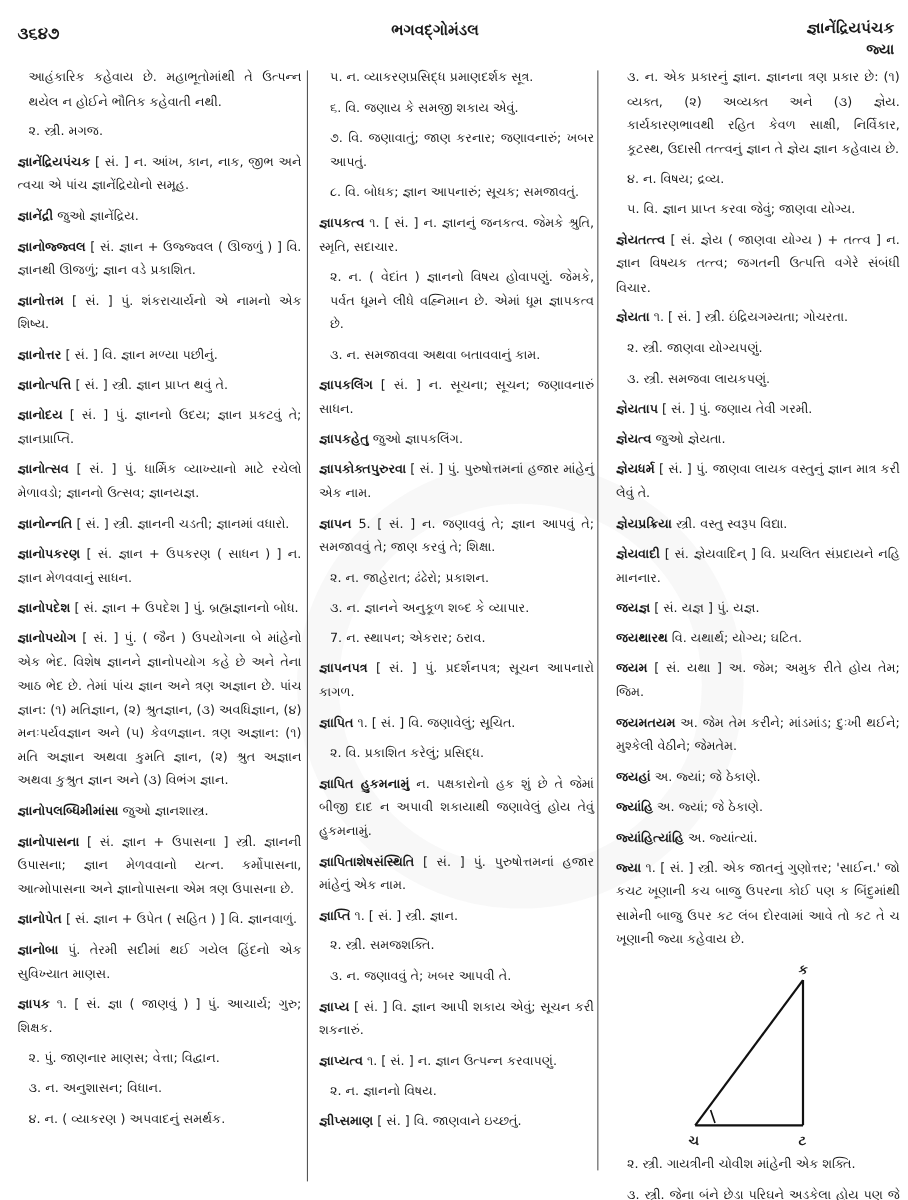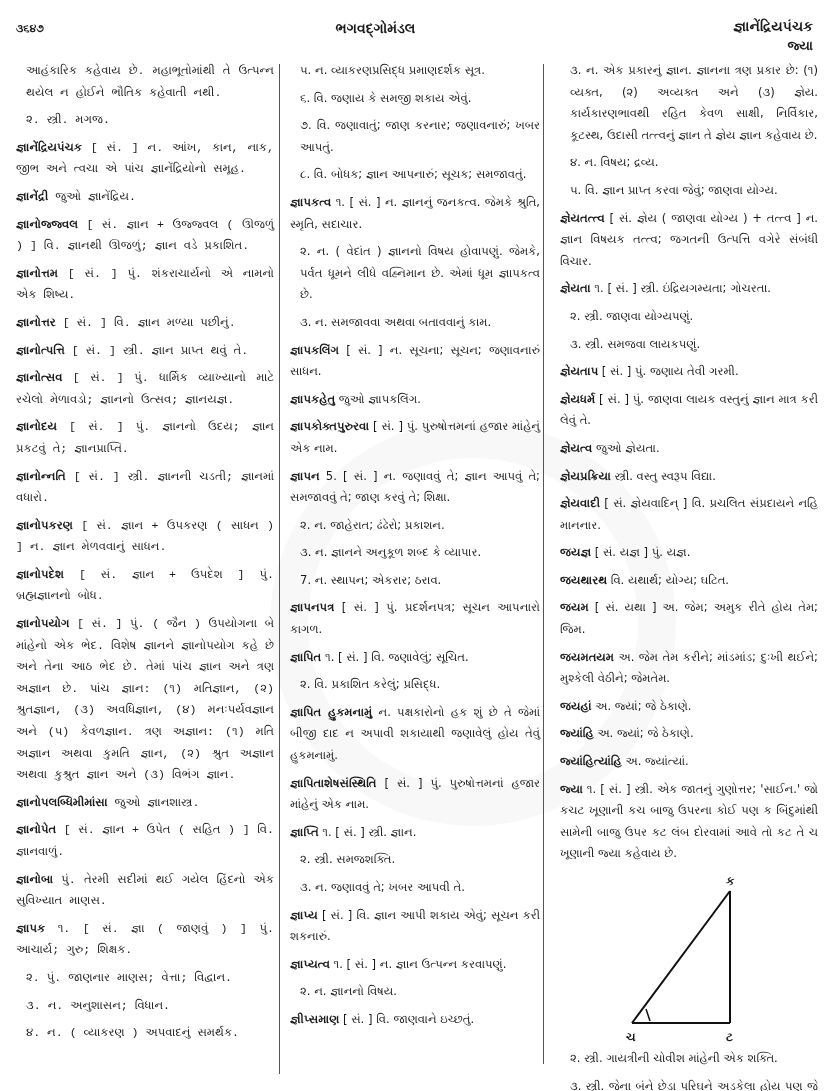--- a/index.html
+++ b/index.html
@@ -1,26 +1,26 @@
 <!DOCTYPE html>
 <html><head>
 <meta charset="utf-8">
 <style>
   html, body { margin:0; padding:0; }
   body {
     width:825px; height:1091px; background:#ffffff; color:#1a1a1a;
     font-family:"DejaVu Sans", sans-serif; position:relative; overflow:hidden;
   }
   .page-header { position:absolute; top:0; left:0; width:825px; height:52px; }
-  .page-number { position:absolute; left:16px; top:22px; font-size:11px; font-weight:bold; }
-  .page-title { position:absolute; left:0; width:751px; top:20px; text-align:center; font-size:14px; font-weight:bold; }
+  .page-number { position:absolute; left:16px; top:22px; font-size:15px; font-weight:bold;font-family:Liberation Mono, monospace; }
+  .page-title { position:absolute; left:0; width:751px; top:20px; text-align:center; font-size:14px; font-weight:bold;padding-left:20px; }
   .guide-first { position:absolute; right:12px; top:18px; font-size:14px; font-weight:bold; }
   .guide-last { position:absolute; right:12px; top:38px; font-size:13px; font-weight:bold; }
   .col { position:absolute; top:60px; font-size:11.6px; line-height:21.6px; }
-  .col-left { left:16px; width:258px;font-family:Liberation Mono, monospace; }
+  .col-left { left:16px; width:258px; }
   .col-mid { left:290px; width:250px; }
   .col-right { left:560px; width:258px; }
   .rule { position:absolute; top:64px; width:1px; background:#555; }
   .rule-1 { left:279px; height:1010px; }
   .rule-2 { left:543px; height:1000px; }
   .entry { margin:0 0 6px 0; text-align:justify; }
   .entry p { margin:0; }
   .hw { font-weight:bold; }
   .sense { padding-left:10px; margin:0; }
   .figure { position:relative; width:258px; height:175px; margin:4px 0 2px 0; }
@@ -62,39 +62,42 @@
     <div class="entry">
       <p><span class="hw">જ્ઞાનોત્તમ</span> <span>[ સં. ] પું. શંકરાચાર્યનો એ નામનો એક શિષ્ય.</span></p>
     </div>
     <div class="entry">
       <p><span class="hw">જ્ઞાનોત્તર</span> <span>[ સં. ] વિ. જ્ઞાન મળ્યા પછીનું.</span></p>
     </div>
     <div class="entry">
       <p><span class="hw">જ્ઞાનોત્પત્તિ</span> <span>[ સં. ] સ્ત્રી. જ્ઞાન પ્રાપ્ત થવું તે.</span></p>
     </div>
     <div class="entry">
+      <p><span class="hw">જ્ઞાનોદય</span> <span>[ સં. ] પું. જ્ઞાનનો ઉદય; જ્ઞાન પ્રકટવું તે; જ્ઞાનપ્રાપ્તિ.</span></p>
+    </div>
+    <div class="entry">
       <p><span class="hw">જ્ઞાનોત્સવ</span> <span>[ સં. ] પું. ધાર્મિક વ્યાખ્યાનો માટે રચેલો મેળાવડો; જ્ઞાનનો ઉત્સવ; જ્ઞાનયજ્ઞ.</span></p>
     </div>
     <div class="entry">
-      <p><span class="hw">જ્ઞાનોદય</span> <span>[ સં. ] પું. જ્ઞાનનો ઉદય; જ્ઞાન પ્રકટવું તે; જ્ઞાનપ્રાપ્તિ.</span></p>
-    </div>
-    <div class="entry">
       <p><span class="hw">જ્ઞાનોન્નતિ</span> <span>[ સં. ] સ્ત્રી. જ્ઞાનની ચડતી; જ્ઞાનમાં વધારો.</span></p>
     </div>
     <div class="entry">
       <p><span class="hw">જ્ઞાનોપકરણ</span> <span>[ સં. જ્ઞાન + ઉપકરણ ( સાધન ) ] ન. જ્ઞાન મેળવવાનું સાધન.</span></p>
     </div>
     <div class="entry">
       <p><span class="hw">જ્ઞાનોપદેશ</span> <span>[ સં. જ્ઞાન + ઉપદેશ ] પું. બ્રહ્મજ્ઞાનનો બોધ.</span></p>
     </div>
     <div class="entry">
       <p><span class="hw">જ્ઞાનોપયોગ</span> <span>[ સં. ] પું. ( જૈન ) ઉપયોગના બે માંહેનો એક ભેદ. વિશેષ જ્ઞાનને જ્ઞાનોપયોગ કહે છે અને તેના આઠ ભેદ છે. તેમાં પાંચ જ્ઞાન અને ત્રણ અજ્ઞાન છે. પાંચ જ્ઞાન: (૧) મતિજ્ઞાન, (૨) શ્રુતજ્ઞાન, (૩) અવધિજ્ઞાન, (૪) મનઃપર્યવજ્ઞાન અને (૫) કેવળજ્ઞાન. ત્રણ અજ્ઞાન: (૧) મતિ અજ્ઞાન અથવા કુમતિ જ્ઞાન, (૨) શ્રુત અજ્ઞાન અથવા કુશ્રુત જ્ઞાન અને (૩) વિભંગ જ્ઞાન.</span></p>
     </div>
     <div class="entry">
       <p><span class="hw">જ્ઞાનોપલબ્ધિમીમાંસા</span> <span>જુઓ જ્ઞાનશાસ્ત્ર.</span></p>
+    </div>
+    <div class="entry">
+      <p><span class="hw">જ્ઞાનોપાસના</span> <span>[ સં. જ્ઞાન + ઉપાસના ] સ્ત્રી. જ્ઞાનની ઉપાસના; જ્ઞાન મેળવવાનો યત્ન. કર્મોપાસના, આત્મોપાસના અને જ્ઞાનોપાસના એમ ત્રણ ઉપાસના છે.</span></p>
     </div>
     <div class="entry">
       <p><span class="hw">જ્ઞાનોપેત</span> <span>[ સં. જ્ઞાન + ઉપેત ( સહિત ) ] વિ. જ્ઞાનવાળું.</span></p>
     </div>
     <div class="entry">
       <p><span class="hw">જ્ઞાનોબા</span> <span>પું. તેરમી સદીમાં થઈ ગયેલ હિંદનો એક સુવિખ્યાત માણસ.</span></p>
     </div>
     <div class="entry">
       <p><span class="hw">જ્ઞાપક</span> <span>૧. [ સં. જ્ઞા ( જાણવું ) ] પું. આચાર્ય; ગુરુ; શિક્ષક.</span></p>
     </div>
@@ -207,24 +210,24 @@
     <div class="entry">
       <p class="sense"><span>૨. સ્ત્રી. જાણવા યોગ્યપણું.</span></p>
     </div>
     <div class="entry">
       <p class="sense"><span>૩. સ્ત્રી. સમજવા લાયકપણું.</span></p>
     </div>
     <div class="entry">
       <p><span class="hw">જ્ઞેયતાપ</span> <span>[ સં. ] પું. જણાય તેવી ગરમી.</span></p>
     </div>
     <div class="entry">
+      <p><span class="hw">જ્ઞેયત્વ</span> <span>જુઓ જ્ઞેયતા.</span></p>
+    </div>
+    <div class="entry">
       <p><span class="hw">જ્ઞેયધર્મ</span> <span>[ સં. ] પું. જાણવા લાયક વસ્તુનું જ્ઞાન માત્ર કરી લેવું તે.</span></p>
-    </div>
-    <div class="entry">
-      <p><span class="hw">જ્ઞેયત્વ</span> <span>જુઓ જ્ઞેયતા.</span></p>
     </div>
     <div class="entry">
       <p><span class="hw">જ્ઞેયપ્રક્રિયા</span> <span>સ્ત્રી. વસ્તુ સ્વરૂપ વિદ્યા.</span></p>
     </div>
     <div class="entry">
       <p><span class="hw">જ્ઞેયવાદી</span> <span>[ સં. જ્ઞેયવાદિન્ ] વિ. પ્રચલિત સંપ્રદાયને નહિ માનનાર.</span></p>
     </div>
     <div class="entry">
       <p><span class="hw">જયજ્ઞ</span> <span>[ સં. યજ્ઞ ] પું. યજ્ઞ.</span></p>
     </div>

